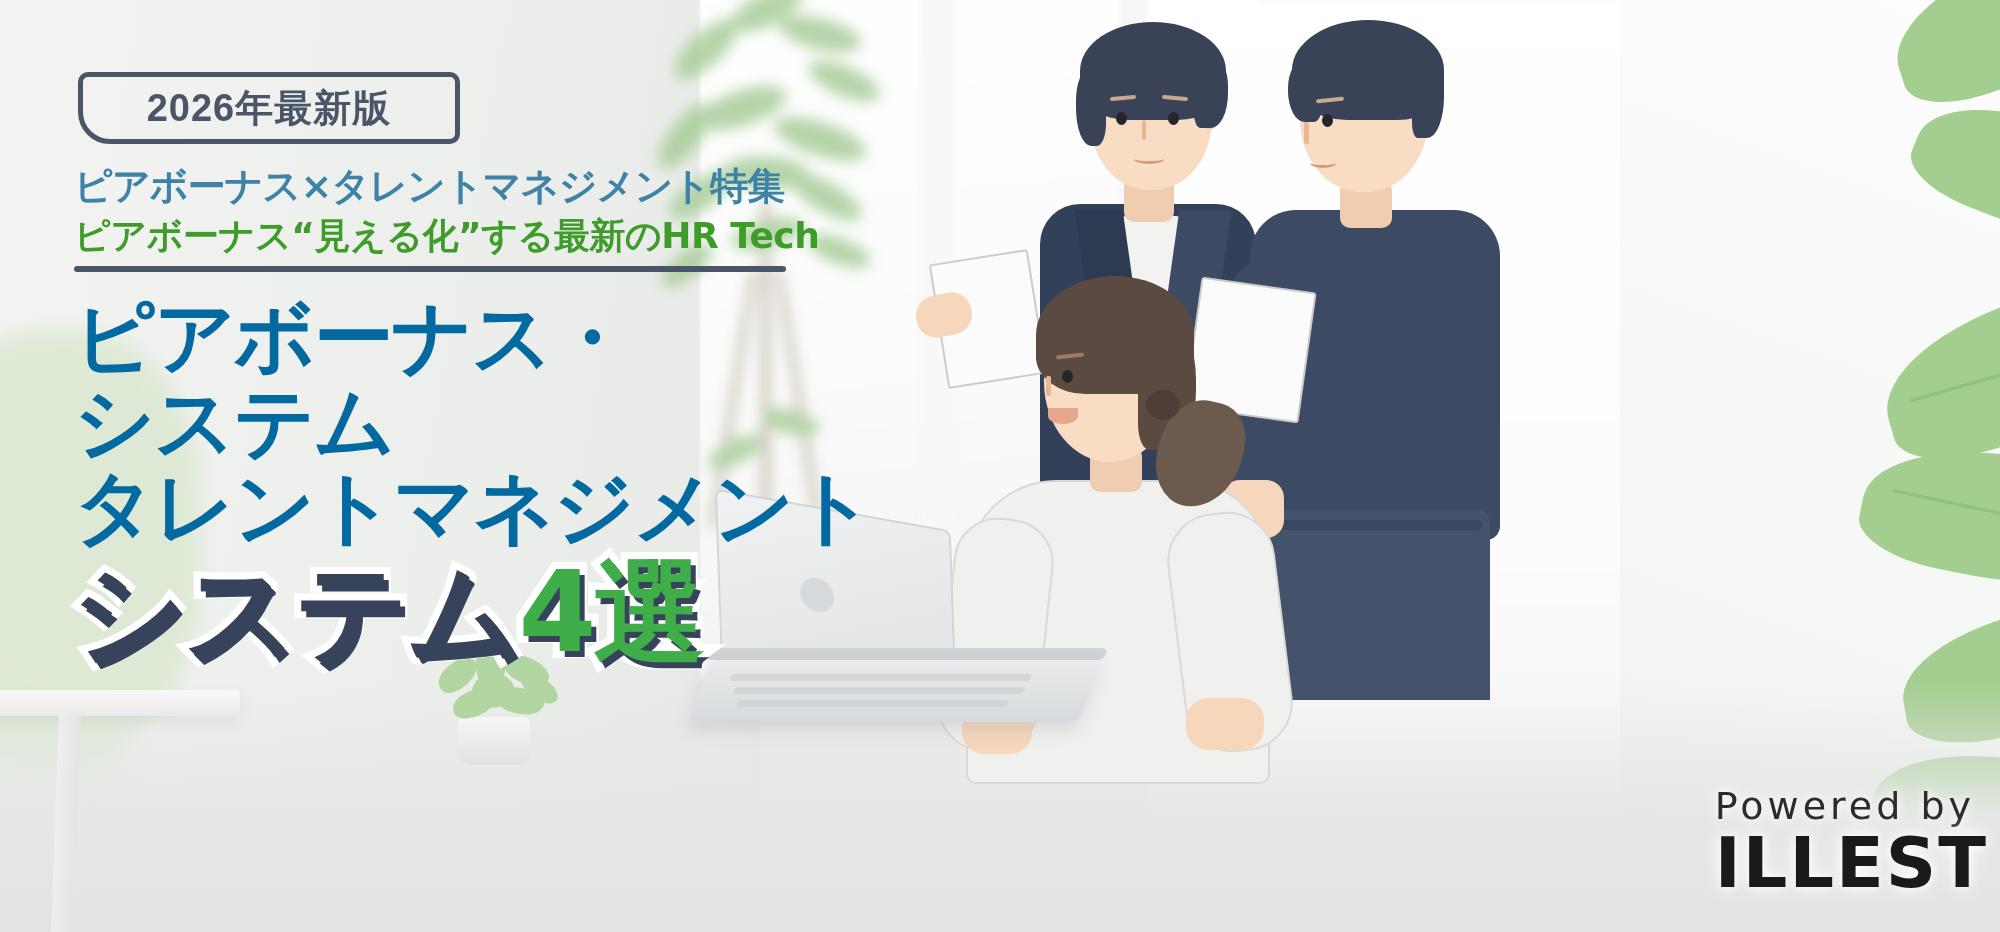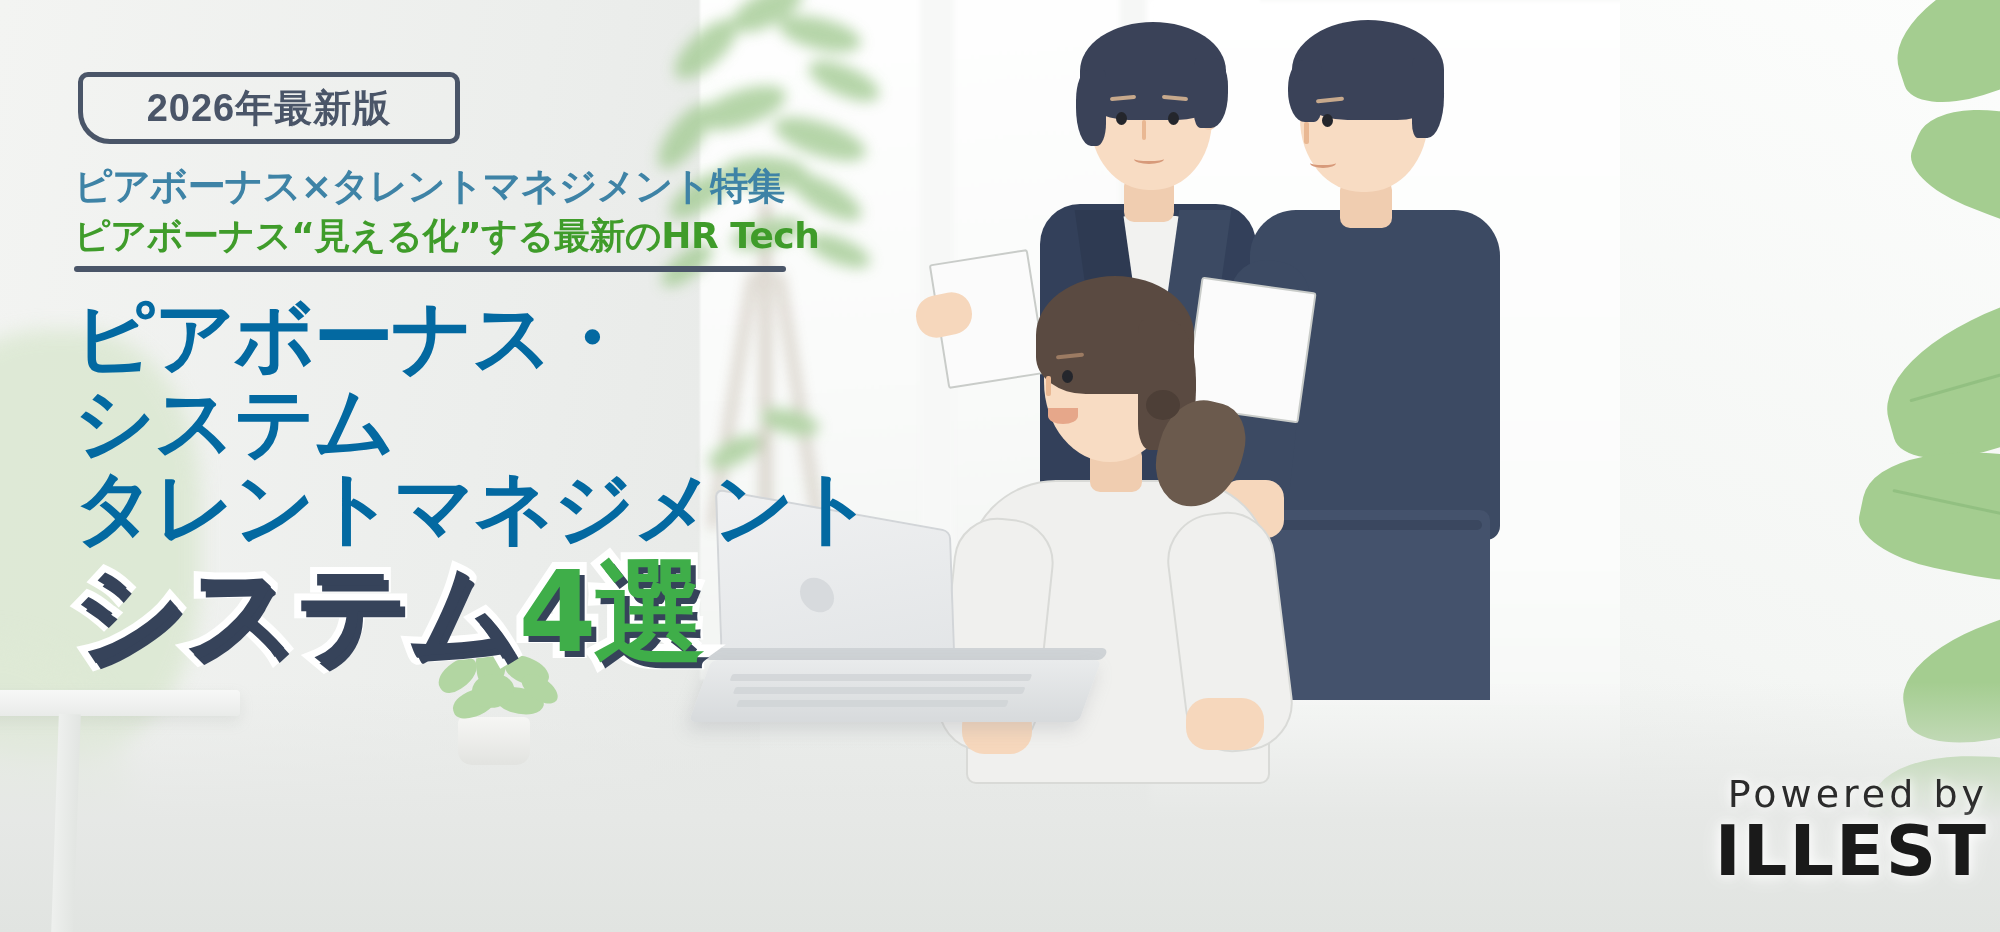--- a/index.html
+++ b/index.html
@@ -86,21 +86,21 @@
     font-size:112px;font-weight:800;line-height:1;letter-spacing:-3px;
     font-family:"DejaVu Sans","Liberation Sans",sans-serif;}
   .osusume .dark{color:#36435a;
     -webkit-text-stroke:14px #ffffff;paint-order:stroke fill;
     text-shadow:5px 6px 0 #36435a;}
   .osusume .grn{color:#3fae49;
     -webkit-text-stroke:14px #ffffff;paint-order:stroke fill;
     text-shadow:5px 6px 0 #36435a;}
 
   
-  .logo{position:absolute;right:12px;bottom:48px;text-align:right;}
+  .logo{position:absolute;right:12px;bottom:36px;}
   .logo .pw{color:#2b2b2b;font-size:38px;letter-spacing:4px;font-weight:400;
      font-family:"DejaVu Sans","Liberation Sans",sans-serif;
      text-shadow:0 0 10px rgba(255,255,255,.95),0 0 20px rgba(255,255,255,.9);}
   .logo .mark{display:flex;align-items:flex-end;justify-content:flex-end;gap:16px;margin-top:2px;}
   .logo .illest{color:#1a1a1a;font-size:70px;font-weight:700;letter-spacing:2px;line-height:.95;
      font-family:"DejaVu Sans","Liberation Sans",sans-serif;
      text-shadow:0 0 12px rgba(255,255,255,.95),0 0 22px rgba(255,255,255,.85);}
   .logo .bizwrap{position:relative;display:inline-block;line-height:.95;}
   .hexa{position:absolute;left:-6px;top:-8px;width:66px;height:72px;background:#1f5fa9;
      clip-path:polygon(50% 0%,100% 25%,100% 75%,50% 100%,0% 75%,0% 25%);}

